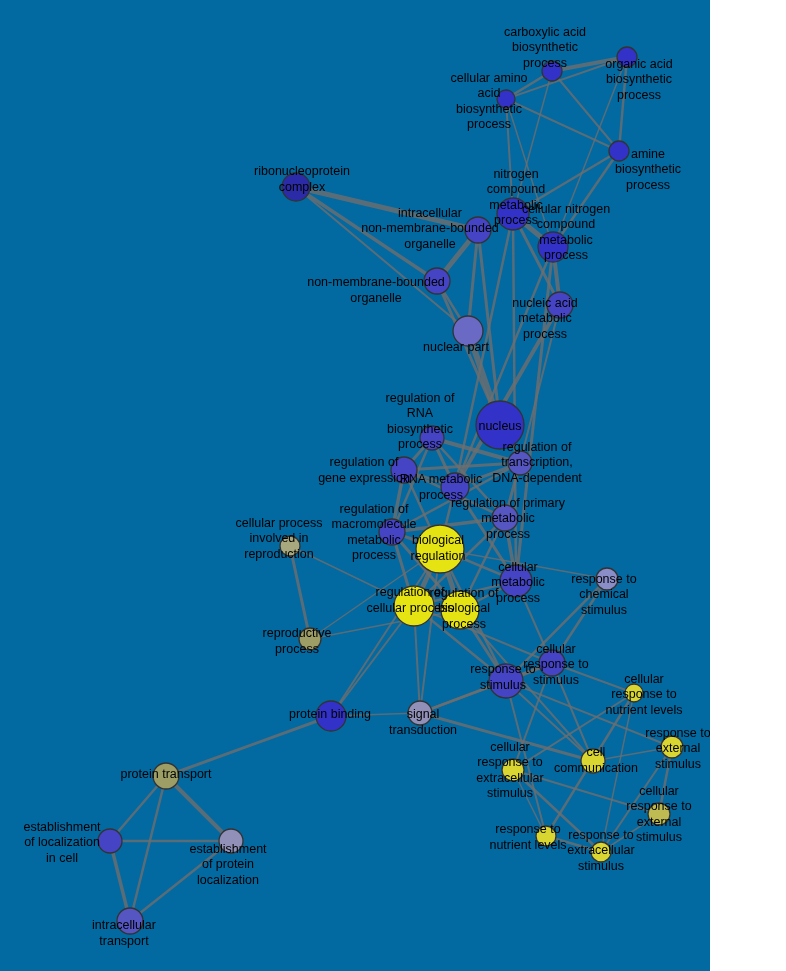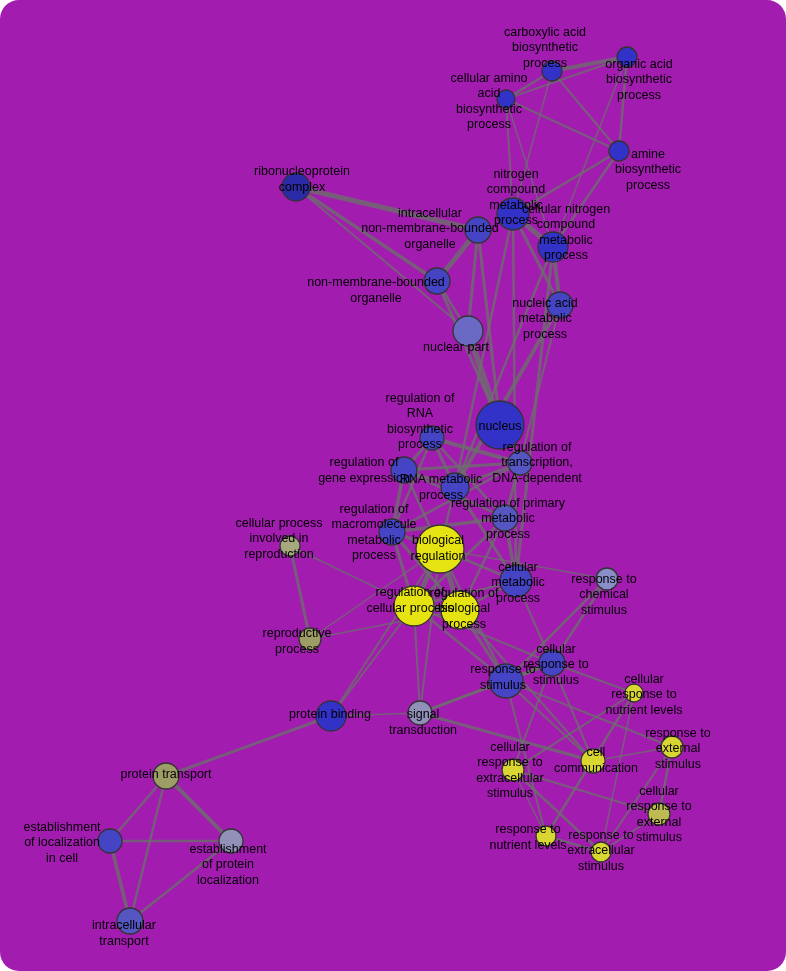--- a/index.html
+++ b/index.html
@@ -3,25 +3,24 @@
 <meta charset="utf-8">
 <style>
   html, body {
     margin: 0;
     padding: 0;
     background: #ffffff;
     font-family: "Liberation Sans", sans-serif;
   }
   .canvas {
     position: relative;
-    width: 786px;
+    width: 710px;
     height: 971px;
-    background: #a21caf;
+    background: #0369a1;
     overflow: hidden;
-    border-radius: 19px;
   }
   svg {
     position: absolute;
     left: 0;
     top: 0;
     display: block;
   }
   svg text {
     font-family: "Liberation Sans", sans-serif;
     fill: #000000;

